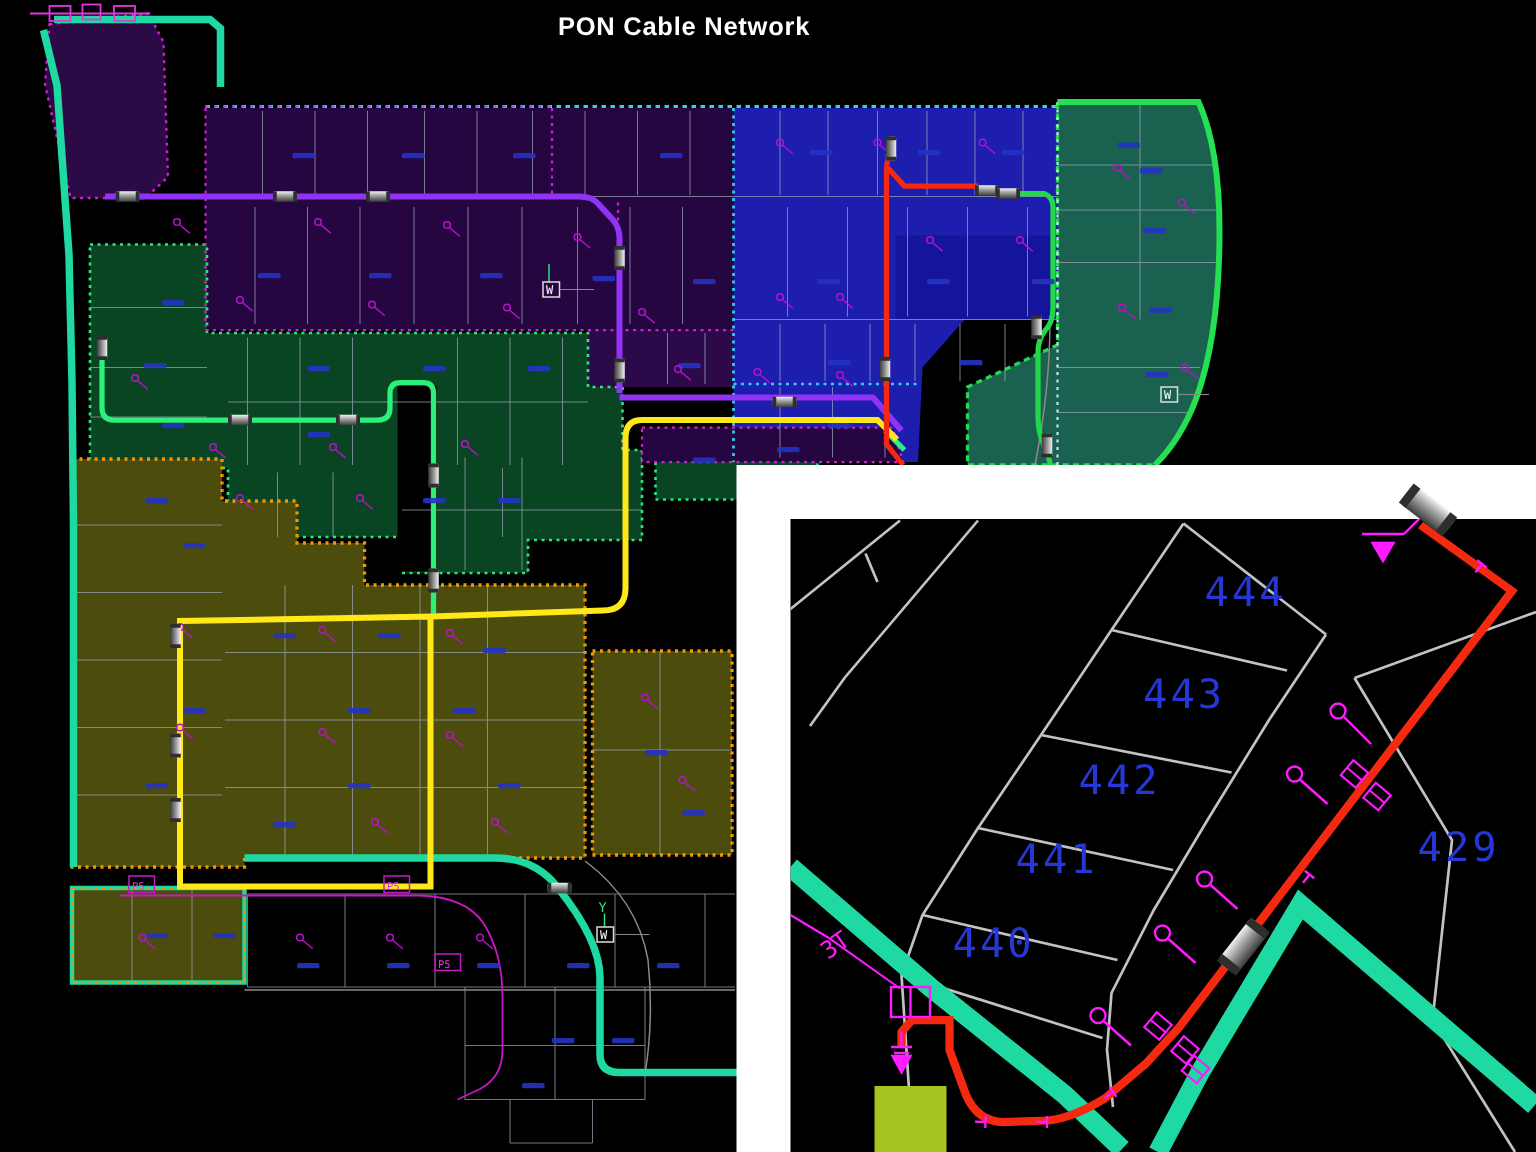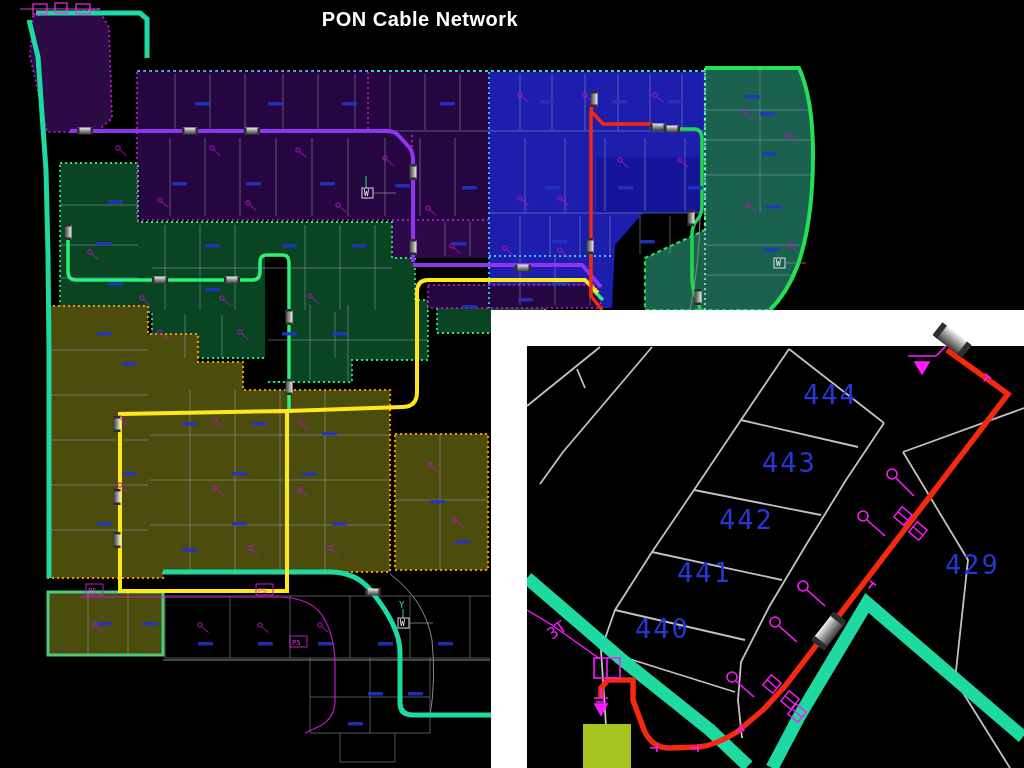--- a/index.html
+++ b/index.html
@@ -1,19 +1,19 @@
 <!DOCTYPE html>
 <html><head>
 <meta charset="utf-8">
 <style>
   html,body{margin:0;padding:0;background:#000;}
   .stage{position:relative;width:1024px;height:768px;background:#000;overflow:hidden;
          font-family:"Liberation Sans",sans-serif;}
   .title{position:absolute;top:8px;left:0;width:840px;text-align:center;color:#fff;
-         font-size:20px;font-weight:bold;letter-spacing:.5px;}
+         font-size:17px;font-weight:bold;letter-spacing:.5px;padding-left:36px;}
   svg{position:absolute;top:0;left:0;}
   text{font-family:"DejaVu Sans Mono",monospace;}
   .lotnum{fill:#2737d6;font-size:27px;letter-spacing:2px;}
   .mag{stroke:#c718c7;fill:none;stroke-width:1;}
   .tiny{font-size:7px;fill:#e435e4;font-family:"DejaVu Sans Mono",monospace;}
 </style>
 </head>
 <body>
 
 <div class="stage">

